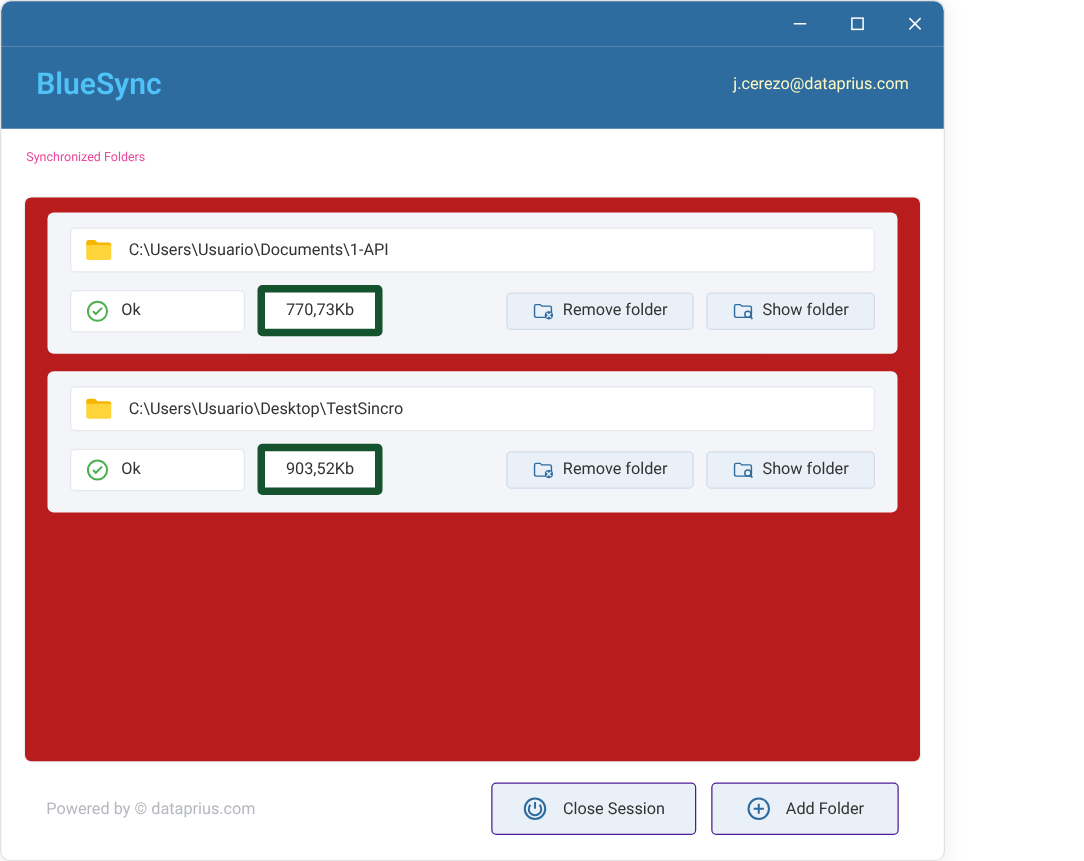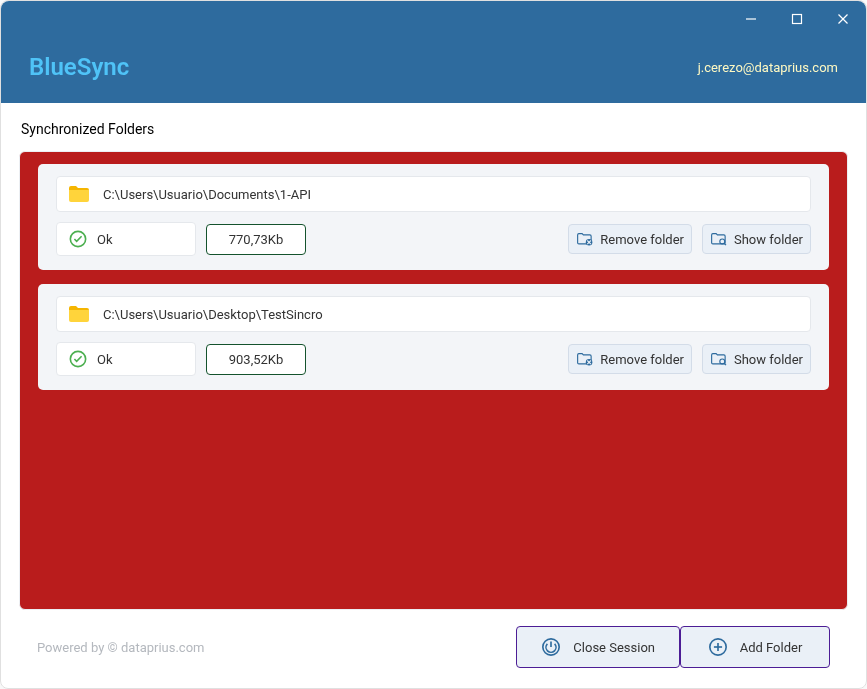--- a/index.html
+++ b/index.html
@@ -1,39 +1,39 @@
 <!DOCTYPE html>
 <html><head>
   <meta charset="utf-8">
   <style>
     * { margin: 0; padding: 0; box-sizing: border-box; font-family: -apple-system, BlinkMacSystemFont, "Segoe UI", Roboto, Arial, sans-serif; }
     body { background: #fff; width: 867px; height: 689px; overflow: hidden; }
-    .window { width: 867px; height: 689px; border: 1px solid #e0e0e0; border-radius: 8px; display: flex; flex-direction: column; box-shadow: 0 4px 20px rgba(0,0,0,0.08); }
+    .window { width: 756px; height: 689px; border: 1px solid #e0e0e0; border-radius: 8px; display: flex; flex-direction: column; box-shadow: 0 4px 20px rgba(0,0,0,0.08); }
     .titlebar { height: 36px; background: #2e6b9e; display: flex; justify-content: flex-end; align-items: center; border-top-left-radius: 8px; border-top-right-radius: 8px; }
     .titlebar-btn { width: 46px; height: 36px; display: flex; align-items: center; justify-content: center; color: #fff; cursor: pointer; }
     .titlebar-btn svg { width: 12px; height: 12px; }
     .header { background: #2e6b9e; padding: 16px 28px 22px 28px; display: flex; justify-content: space-between; align-items: center; }
     .logo { font-size: 24px; font-weight: 600; color: #4fc3f7; }
     .user-email { color: #fef9c3; font-size: 13px; }
     .content { flex: 1; padding: 18px 18px 0 18px; display: flex; flex-direction: column; overflow: hidden; }
-    .section-title { font-size: 14px; color: #000000; margin-bottom: 14px; margin-left: 2px; }
+    .section-title { font-size: 10px; color: #ec4899; margin-bottom: 25px; margin-left: 2px; }
     .folders-area { background: #b91c1c; border: 1px solid #eceff3; border-radius: 6px; flex: 1; padding: 12px 18px; overflow-y: auto; }
     .folder-card { background: #f3f5f8; border-radius: 5px; padding: 12px 18px 14px 18px; margin-bottom: 14px; }
     .folder-path-row { background: #fff; border: 1px solid #e5e8ec; border-radius: 4px; display: flex; align-items: center; padding: 7px 10px; margin-bottom: 10px; }
     .folder-icon { width: 24px; height: 20px; margin-right: 12px; flex-shrink: 0; }
     .folder-path { font-size: 13px; color: #333; }
     .folder-actions-row { display: flex; align-items: center; gap: 10px; }
     .status-box { background: #fff; border: 1px solid #e5e8ec; border-radius: 4px; display: flex; align-items: center; padding: 7px 12px; width: 140px; }
     .status-ok-icon { width: 18px; height: 18px; margin-right: 10px; }
     .status-text { font-size: 13px; color: #333; }
-    .size-box { background: #fff; border: 1px solid #14532d; border-radius: 4px; display: flex; align-items: center; justify-content: center; padding: 7px 12px; width: 100px; font-size: 13px; color: #333; }
+    .size-box { background: #fff; border: 6px solid #14532d; border-radius: 4px; display: flex; align-items: center; justify-content: center; padding: 7px 12px; width: 100px; font-size: 13px; color: #333; }
     .spacer { flex: 1; }
-    .action-btn { background: #eaf0f7; border: 1px solid #d3dce8; border-radius: 4px; display: flex; align-items: center; padding: 6px 7px; cursor: pointer; font-size: 13px; color: #333; gap: 6px; }
+    .action-btn { background: #eaf0f7; border: 1px solid #d3dce8; border-radius: 4px; display: flex; align-items: center; padding: 6px 20px; cursor: pointer; font-size: 13px; color: #333; gap: 6px; }
     .action-btn svg { width: 18px; height: 16px; }
-    .footer { display: flex; align-items: center; padding: 16px 18px 20px 18px; }
+    .footer { display: flex; align-items: center; padding: 16px 18px 20px 18px; gap: 12px; }
     .powered { color: #b4b8be; font-size: 13px; }
     .footer-btn { background: #eaf0f7; border: 1px solid #4c1d95; border-radius: 4px; display: flex; align-items: center; justify-content: center; padding: 10px 24px; cursor: pointer; font-size: 13px; color: #333; gap: 12px; min-width: 150px; }
     .footer-btn svg { width: 20px; height: 20px; }
   </style>
 </head>
 <body>
 
 <div class="window">
 
   <div class="titlebar">

